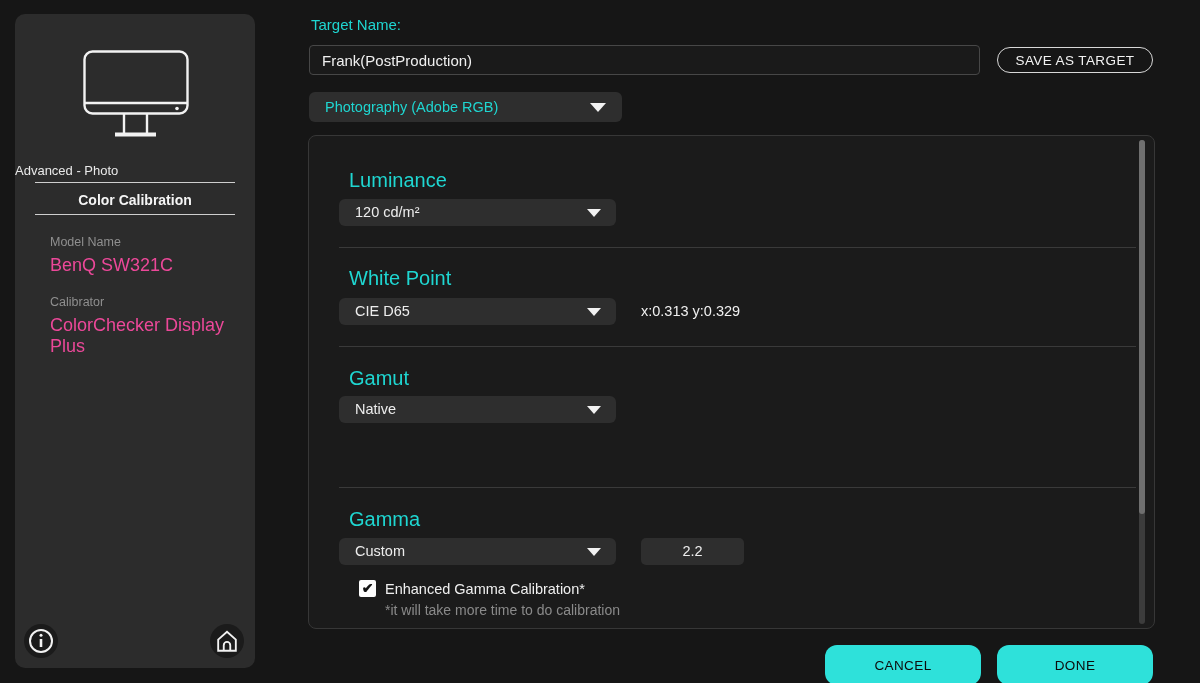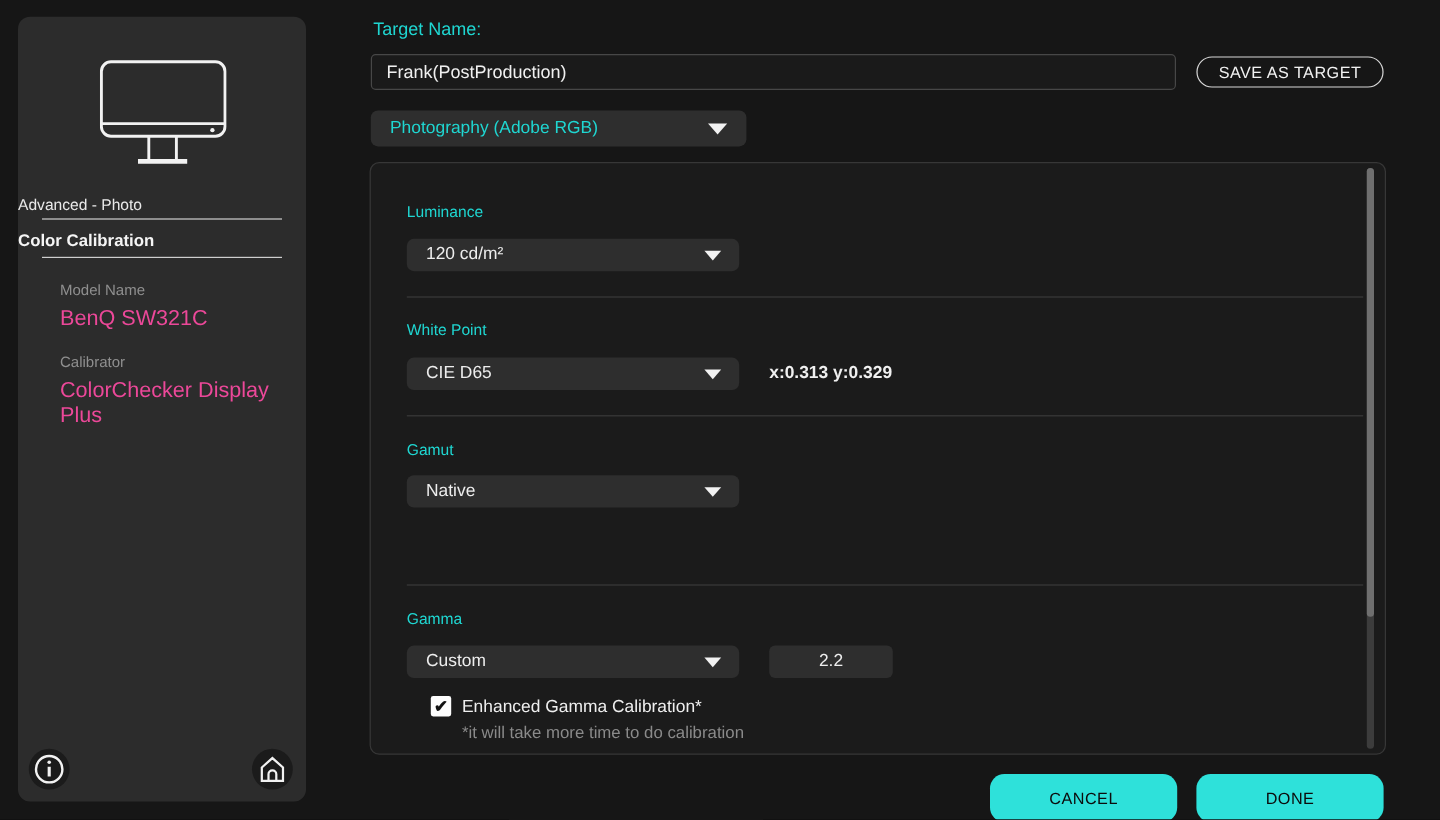--- a/index.html
+++ b/index.html
@@ -17,21 +17,21 @@
   .monitor-icon { position:absolute; left:68px; top:36px; }
   .sidebar-mode {
     position:absolute; top:149px; left:0; width:100%;
     text-align:left; color:#e9e9e9; font-size:13px;
   }
   .sidebar-divider {
     position:absolute; left:20px; width:200px; height:1px; background:#cfcfcf;
   }
   .sidebar-title {
     position:absolute; top:178px; left:0; width:100%;
-    color:#f5f5f5; font-size:14px; font-weight:bold;
+    text-align:center; color:#f5f5f5; font-size:14px; font-weight:bold;
   }
   .field-label { position:absolute; left:35px; color:#8f8f8f; font-size:12.5px; }
   .field-value { position:absolute; left:35px; color:#ec4899; font-size:18px; }
   .round-btn {
     position:absolute; width:34px; height:34px; border-radius:50%;
     background:#1b1b1b; border:none; display:flex; align-items:center;
     justify-content:center; cursor:pointer;
   }
   
   .target-label {
@@ -58,27 +58,27 @@
     position:absolute; right:16px; top:11px; width:0; height:0;
     border-left:8px solid transparent; border-right:8px solid transparent;
     border-top:9px solid #f2f2f2;
   }
   .profile-dropdown { left:309px; top:92px; width:313px; color:#1fd6d1; }
   
   .panel {
     position:absolute; left:308px; top:135px; width:847px; height:494px;
     background:#1b1b1b; border:1px solid #373737; border-radius:8px;
   }
-  .section-heading { position:absolute; left:30px; color:#1fd6d1; font-size:13px; }
+  .section-heading { position:absolute; left:40px; color:#1fd6d1; font-size:20px; }
   .panel .dropdown { left:30px; width:277px; height:27px; line-height:27px; }
   .panel .caret { top:10px; right:15px; border-left-width:7px; border-right-width:7px; border-top-width:8px; }
   .panel-divider {
     position:absolute; left:30px; width:797px; height:1px; background:#3a3a3a;
   }
-  .wp-coords { position:absolute; left:332px; top:167px; color:#f0f0f0; font-size:14.5px;font-weight:bold; }
+  .wp-coords { position:absolute; left:332px; top:167px; color:#f0f0f0; font-size:14.5px; }
   .gamma-value-box {
     position:absolute; left:332px; top:402px; width:103px; height:27px;
     background:#2e2e2e; border-radius:5px; color:#ededed; font-size:14.5px;
     text-align:center; line-height:27px;
   }
   .checkbox-row { position:absolute; left:50px; top:444px; display:flex; align-items:flex-start; }
   .checkbox {
     width:17px; height:17px; background:#fdfdfd; border-radius:2px;
     color:#111; font-size:14px; line-height:17px; text-align:center;
     font-weight:bold; cursor:pointer;

